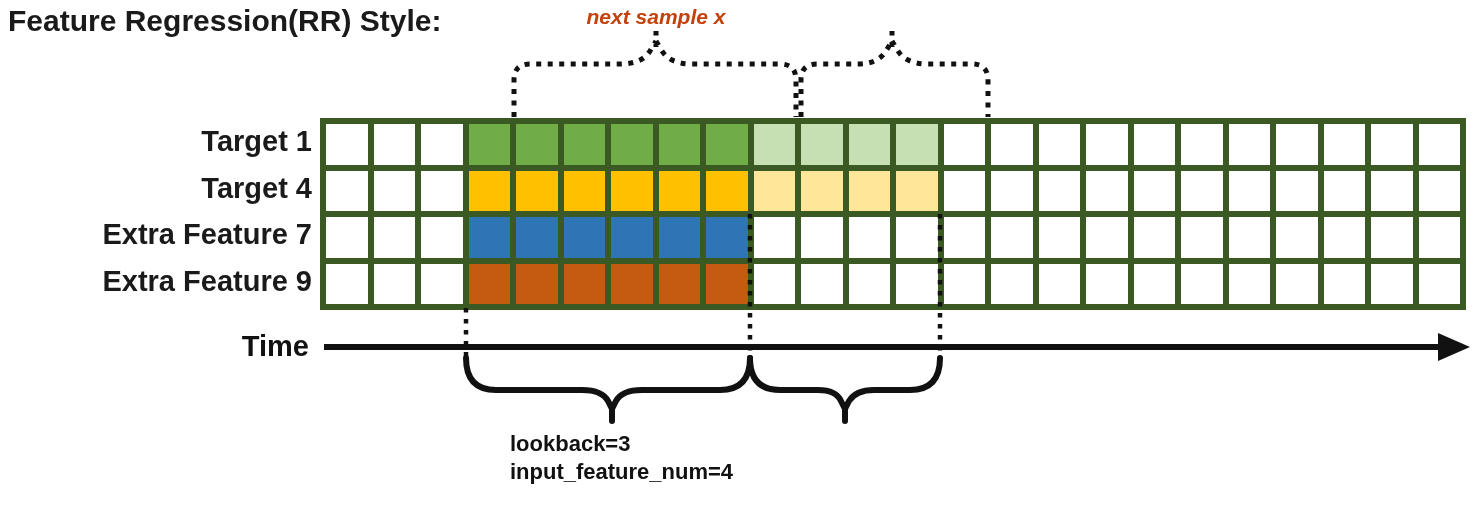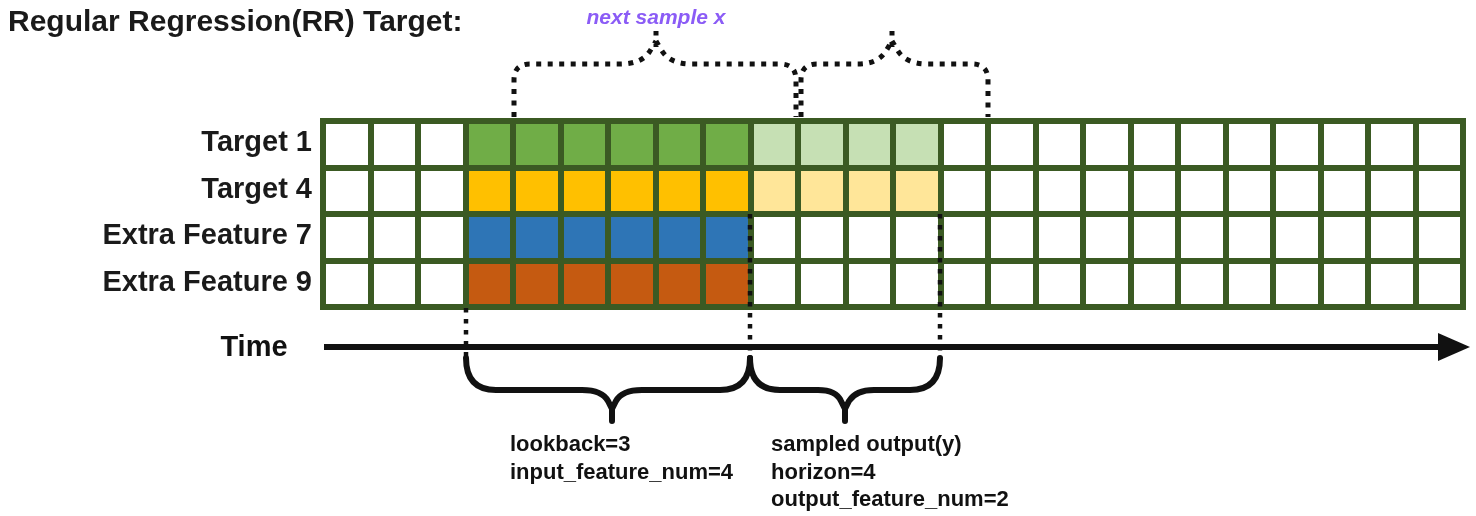--- a/index.html
+++ b/index.html
@@ -11,21 +11,21 @@
     overflow:hidden;
   }
   .title{
     position:absolute;left:8px;top:4px;
     font-size:30px;font-weight:bold;color:#1a1a1a;
     white-space:nowrap;
   }
   .sample-label{
     position:absolute;top:5px;width:240px;
     text-align:center;
-    font-size:21px;font-style:italic;font-weight:600;color:#8b5cf6;
+    font-size:21px;font-style:italic;font-weight:600;color:#c2410c;
     white-space:nowrap;
   }
   #next-sample-x-label{left:536px;}
   #next-sample-y-label{left:772px;}
   #grid{
     position:absolute;left:320px;top:118px;
     width:1146px;height:192px;
     box-sizing:border-box;
     display:grid;
     grid-template-rows:repeat(4,1fr);
@@ -33,41 +33,41 @@
   }
   .cell{width:100%;height:100%;}
   .row-label{
     position:absolute;left:0;width:312px;height:41px;
     line-height:41px;text-align:right;
     font-size:29px;font-weight:bold;color:#1a1a1a;
     white-space:nowrap;
   }
   #time-label{
     position:absolute;left:199px;top:330px;width:110px;
-    text-align:center;
+    text-align:right;
     font-size:29px;font-weight:bold;color:#111;
   }
   .bottom-text{
     position:absolute;top:430px;
     font-size:22px;font-weight:600;color:#111;
     line-height:27.5px;white-space:nowrap;
   }
   #bottom-left-text{left:510px;}
   #bottom-right-text{left:771px;}
   #overlay{
     position:absolute;left:0;top:0;
     pointer-events:none;
   }
 </style>
 </head>
 <body>
 
 <div id="canvas">
 
-  <div class="title">Regular Regression(RR) Target:</div>
+  <div class="title">Feature Regression(RR) Style:</div>
 
   <div id="next-sample-x-label" class="sample-label">next sample x</div>
 
   <div id="row-labels">
       <div class="row-label" style="top: 121px;">Target 1</div>
       <div class="row-label" style="top: 167.5px;">Target 4</div>
       <div class="row-label" style="top: 214px;">Extra Feature 7</div>
       <div class="row-label" style="top: 260.5px;">Extra Feature 9</div>
     </div>
 
@@ -169,25 +169,20 @@
       <div class="cell" style="background: rgb(255, 255, 255);"></div>
       <div class="cell" style="background: rgb(255, 255, 255);"></div>
     </div>
 
   <div id="time-label">Time</div>
 
   <div id="bottom-left-text" class="bottom-text">
     <div>lookback=3</div>
     <div>input_feature_num=4</div>
   </div>
-  <div id="bottom-right-text" class="bottom-text">
-    <div>sampled output(y)</div>
-    <div>horizon=4</div>
-    <div>output_feature_num=2</div>
-  </div>
 
   <svg id="overlay" width="1476" height="516" viewBox="0 0 1476 516">
 
     <path d="M 514 117 L 514 80 Q 514 64 530 64 L 620 64 Q 642 64 650 51 L 656 41
              M 656 41 L 662 51 Q 670 64 692 64 L 780 64 Q 796 64 796 80 L 796 117
              M 656 47 L 656 31" fill="none" stroke="#111" stroke-width="5" stroke-dasharray="5 6.5"></path>
 
     <path d="M 801 117 L 801 80 Q 801 64 817 64 L 858 64 Q 878 64 886 51 L 892 41
              M 892 41 L 898 51 Q 906 64 928 64 L 972 64 Q 988 64 988 80 L 988 117
              M 892 47 L 892 31" fill="none" stroke="#111" stroke-width="5" stroke-dasharray="5 6.5"></path>

